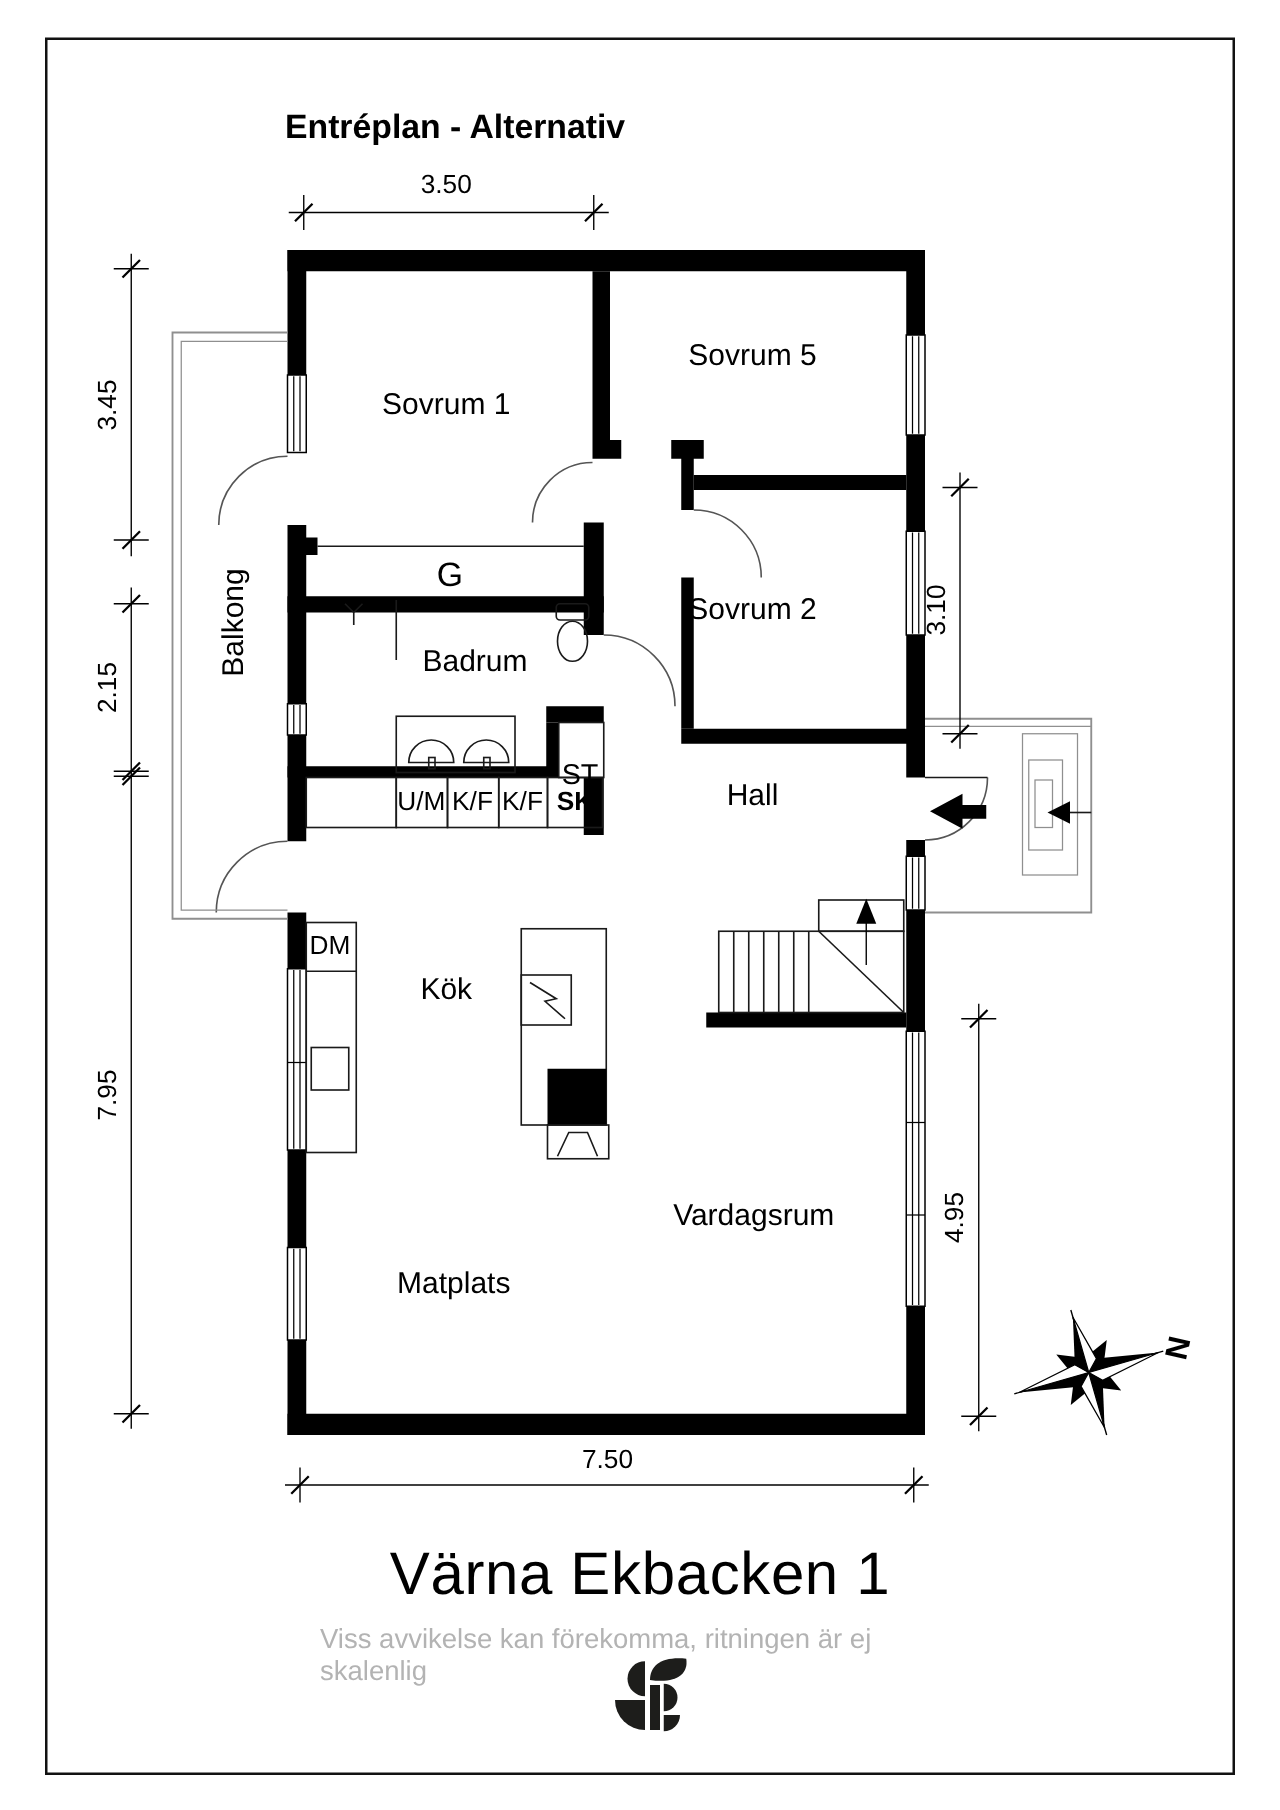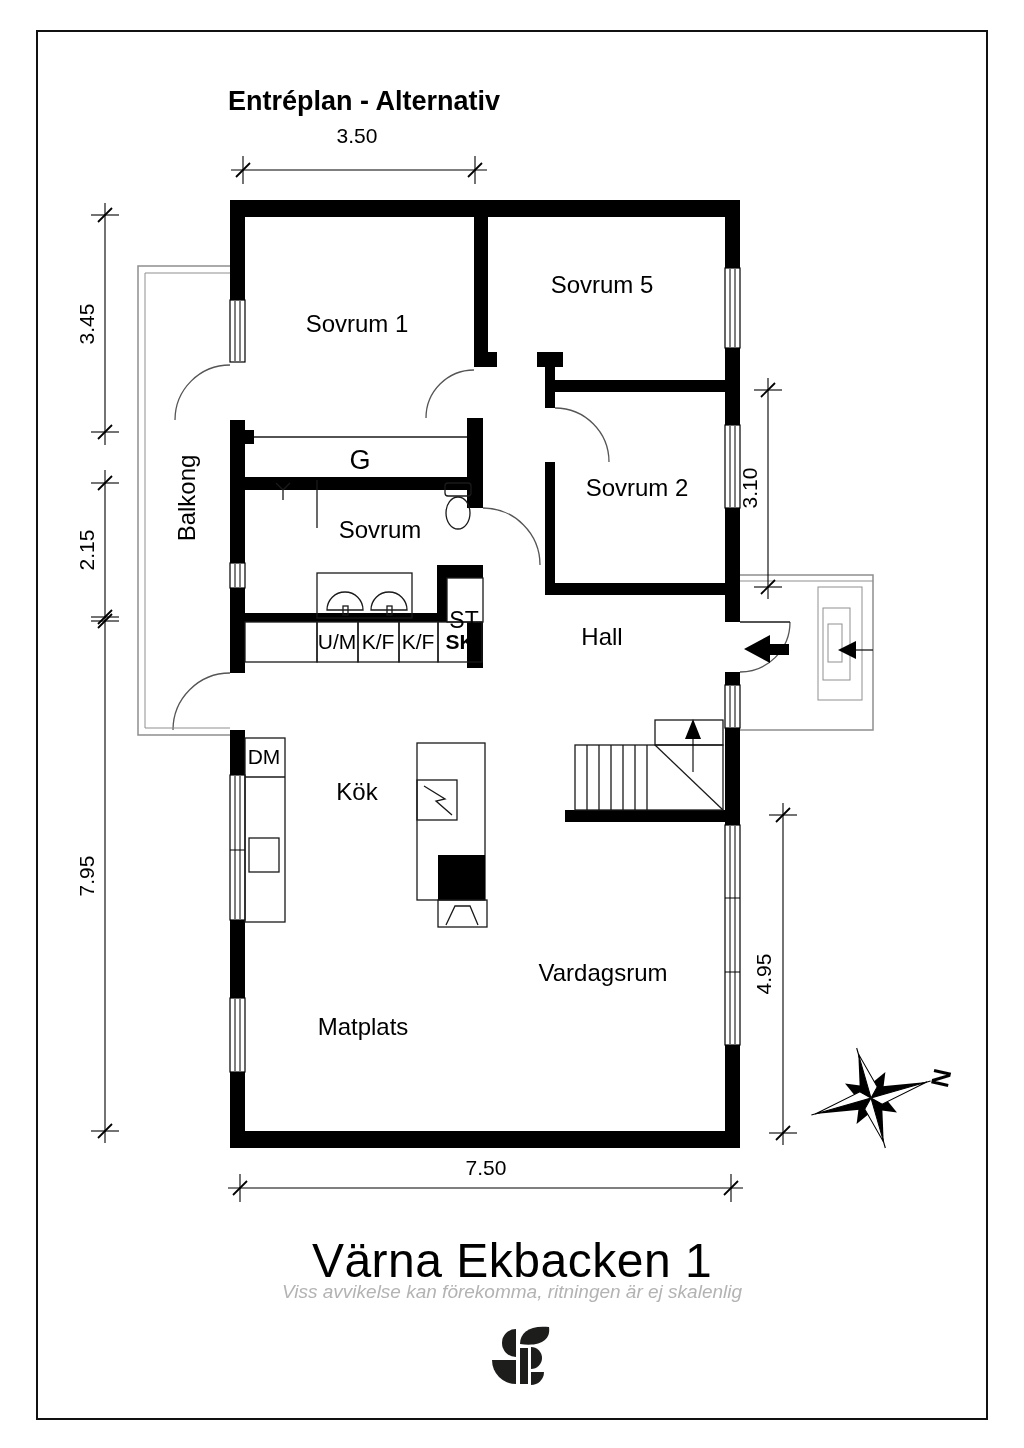--- a/index.html
+++ b/index.html
@@ -12,22 +12,22 @@
   .rot{transform:translate(-50%,-50%) rotate(-90deg);}
   .heading{position:absolute;left:228px;top:86px;font-size:27px;font-weight:700;text-align:center;}
   .sz27{font-size:27px;}
   .sz23{font-size:23px;margin-top:21px;}
   .sz21{font-size:21px;}
   .dimlbl{font-size:21px;}
   .north{font-size:25px;font-weight:700;
          transform:translate(-50%,-50%) rotate(103deg);}
   .footer-title{position:absolute;left:512px;top:1260px;transform:translate(-50%,-50%);
                 font-size:48px;letter-spacing:0.5px;}
-  .footer-note{position:absolute;left:512px;top:1292px;transform:translate(-50%,-50%);
-               font-size:19px;color:var(--note_text,#b3b3b3);font-style:italic;}
+  .footer-note{position:absolute;left:512px;top:1324px;transform:translate(-50%,-50%);
+               font-size:22px;color:var(--note_text,#b3b3b3);}
   svg{position:absolute;left:0;top:0;}
   .w{fill:#000;stroke:none;}
   .thin{fill:none;stroke:#1a1a1a;stroke-width:1.3;}
   .arc{fill:none;stroke:#555;stroke-width:1.3;}
   .gray{fill:none;stroke:#8f8f8f;stroke-width:1.5;}
   .grayt{fill:none;stroke:#8f8f8f;stroke-width:1;}
   .win{fill:#fff;stroke:#000;stroke-width:1.2;}
   .winl{stroke:#000;stroke-width:1;}
   .dim{stroke:#000;stroke-width:1.1;}
   .slash{stroke:#000;stroke-width:1.8;}
@@ -248,36 +248,36 @@
     <path class="logo" d="M520,1344 C520,1332 530,1325 549,1327 C551,1340 540,1347 520,1344 Z"></path>
     <path class="logo" d="M531,1347 A11,11 0 0 1 531,1369 Z"></path>
     <path class="logo" d="M516,1360 L516,1384 A24,24 0 0 1 492,1360 Z"></path>
     <path class="logo" d="M520,1348 H528 V1384 H520 Z"></path>
     <path class="logo" d="M531,1372 L544,1372 A13,13 0 0 1 531,1385 Z"></path>
   </g>
 </svg>
 
 <div class="lbl" style="left:357px;top:324px;">Sovrum 1</div>
 <div class="lbl" style="left:602px;top:285px;">Sovrum 5</div>
-<div class="lbl" style="left:637px;top:488px;">Sovrum 2</div>
+<div class="lbl" style="left:602px;top:488px;">Sovrum 2</div>
 <div class="lbl rot" style="left:187px;top:498px;">Balkong</div>
-<div class="lbl" style="left:380px;top:530px;">Sovrum</div>
+<div class="lbl" style="left:380px;top:530px;">Badrum</div>
 <div class="lbl" style="left:602px;top:637px;">Hall</div>
 <div class="lbl" style="left:357px;top:792px;">Kök</div>
 <div class="lbl" style="left:363px;top:1027px;">Matplats</div>
 <div class="lbl" style="left:603px;top:973px;">Vardagsrum</div>
 <div class="lbl sz27" style="left:360px;top:460px;">G</div>
 <div class="lbl sz23" style="left:464px;top:599px;">ST</div>
 <div class="lbl sz21" style="left:337px;top:642px;">U/M</div>
 <div class="lbl sz21" style="left:378px;top:642px;">K/F</div>
 <div class="lbl sz21" style="left:418px;top:642px;">K/F</div>
 <div class="lbl sz21" style="left:460px;top:642px;font-weight:bold;">SK</div>
 <div class="lbl sz21" style="left:264px;top:757px;">DM</div>
 
-<div class="lbl dimlbl" style="left:357px;top:136px;text-align:right;">3.50</div>
+<div class="lbl dimlbl" style="left:357px;top:148px;text-align:right;">3.50</div>
 <div class="lbl dimlbl" style="left:486px;top:1168px;">7.50</div>
 <div class="lbl dimlbl rot" style="left:87px;top:324px;">3.45</div>
 <div class="lbl dimlbl rot" style="left:87px;top:550px;">2.15</div>
 <div class="lbl dimlbl rot" style="left:87px;top:876px;">7.95</div>
 <div class="lbl dimlbl rot" style="left:750px;top:488px;">3.10</div>
 <div class="lbl dimlbl rot" style="left:764px;top:974px;">4.95</div>
 
 <div class="lbl north" style="left:941px;top:1078px;">N</div>
 
 <div class="footer-title">Värna Ekbacken 1</div>

